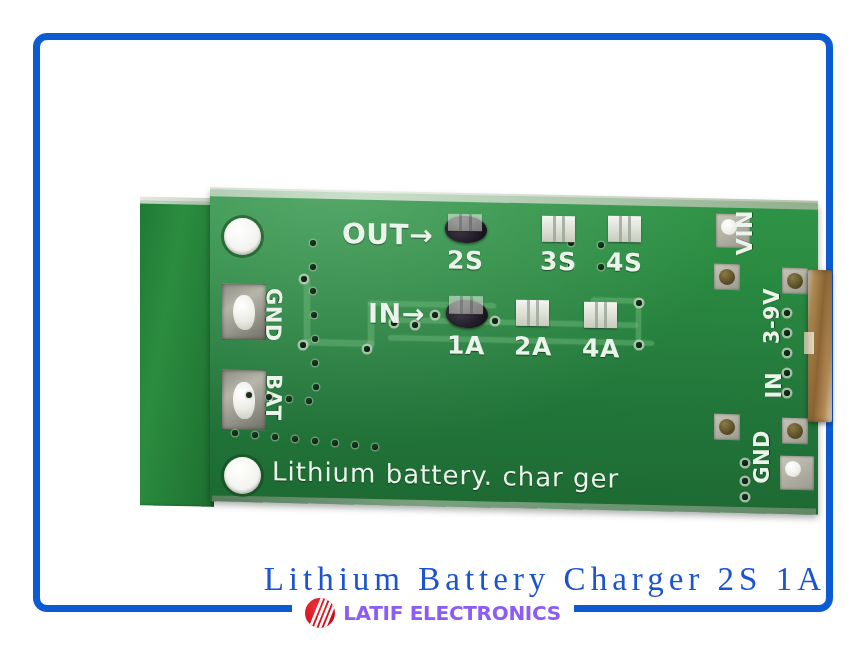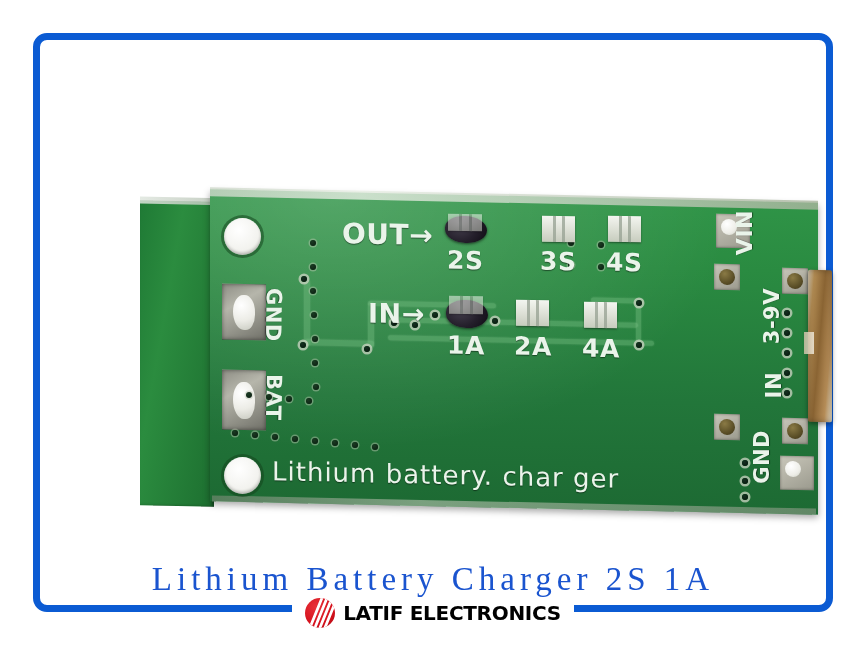--- a/index.html
+++ b/index.html
@@ -211,21 +211,21 @@
     background: linear-gradient(90deg, #cdbfa4, #efe9da);
     transform: skewY(1.2deg);
     opacity: .85;
   }
 
   
   #product-title {
     position: absolute;
     left: 0; right: 0;
     top: 521px;
-    text-align: center;
+    text-align: right;
     color: #1a54cf;
     font-family: "Liberation Serif", "DejaVu Serif", serif;
     font-size: 33px;
     letter-spacing: 5px;
     white-space: nowrap;
   }
 
   
   #brand-bar {
     position: absolute;
@@ -261,21 +261,21 @@
     height: 44px;
     background: #ffffff;
     transform: skewX(-22deg);
     border-radius: 2px;
   }
   #brand-logo-mark i:nth-child(1) { left: 9px;  }
   #brand-logo-mark i:nth-child(2) { left: 14px; }
   #brand-logo-mark i:nth-child(3) { left: 19px; }
   #brand-logo-mark i:nth-child(4) { left: 24px; }
   #brand-name {
-    color: #000000;
+    color: #8b5cf6;
     font-family: "DejaVu Sans", sans-serif;
     font-weight: 700;
     font-size: 20px;
     letter-spacing: -.3px;
     white-space: nowrap;
   }
 </style>
 </head>
 <body>
 

